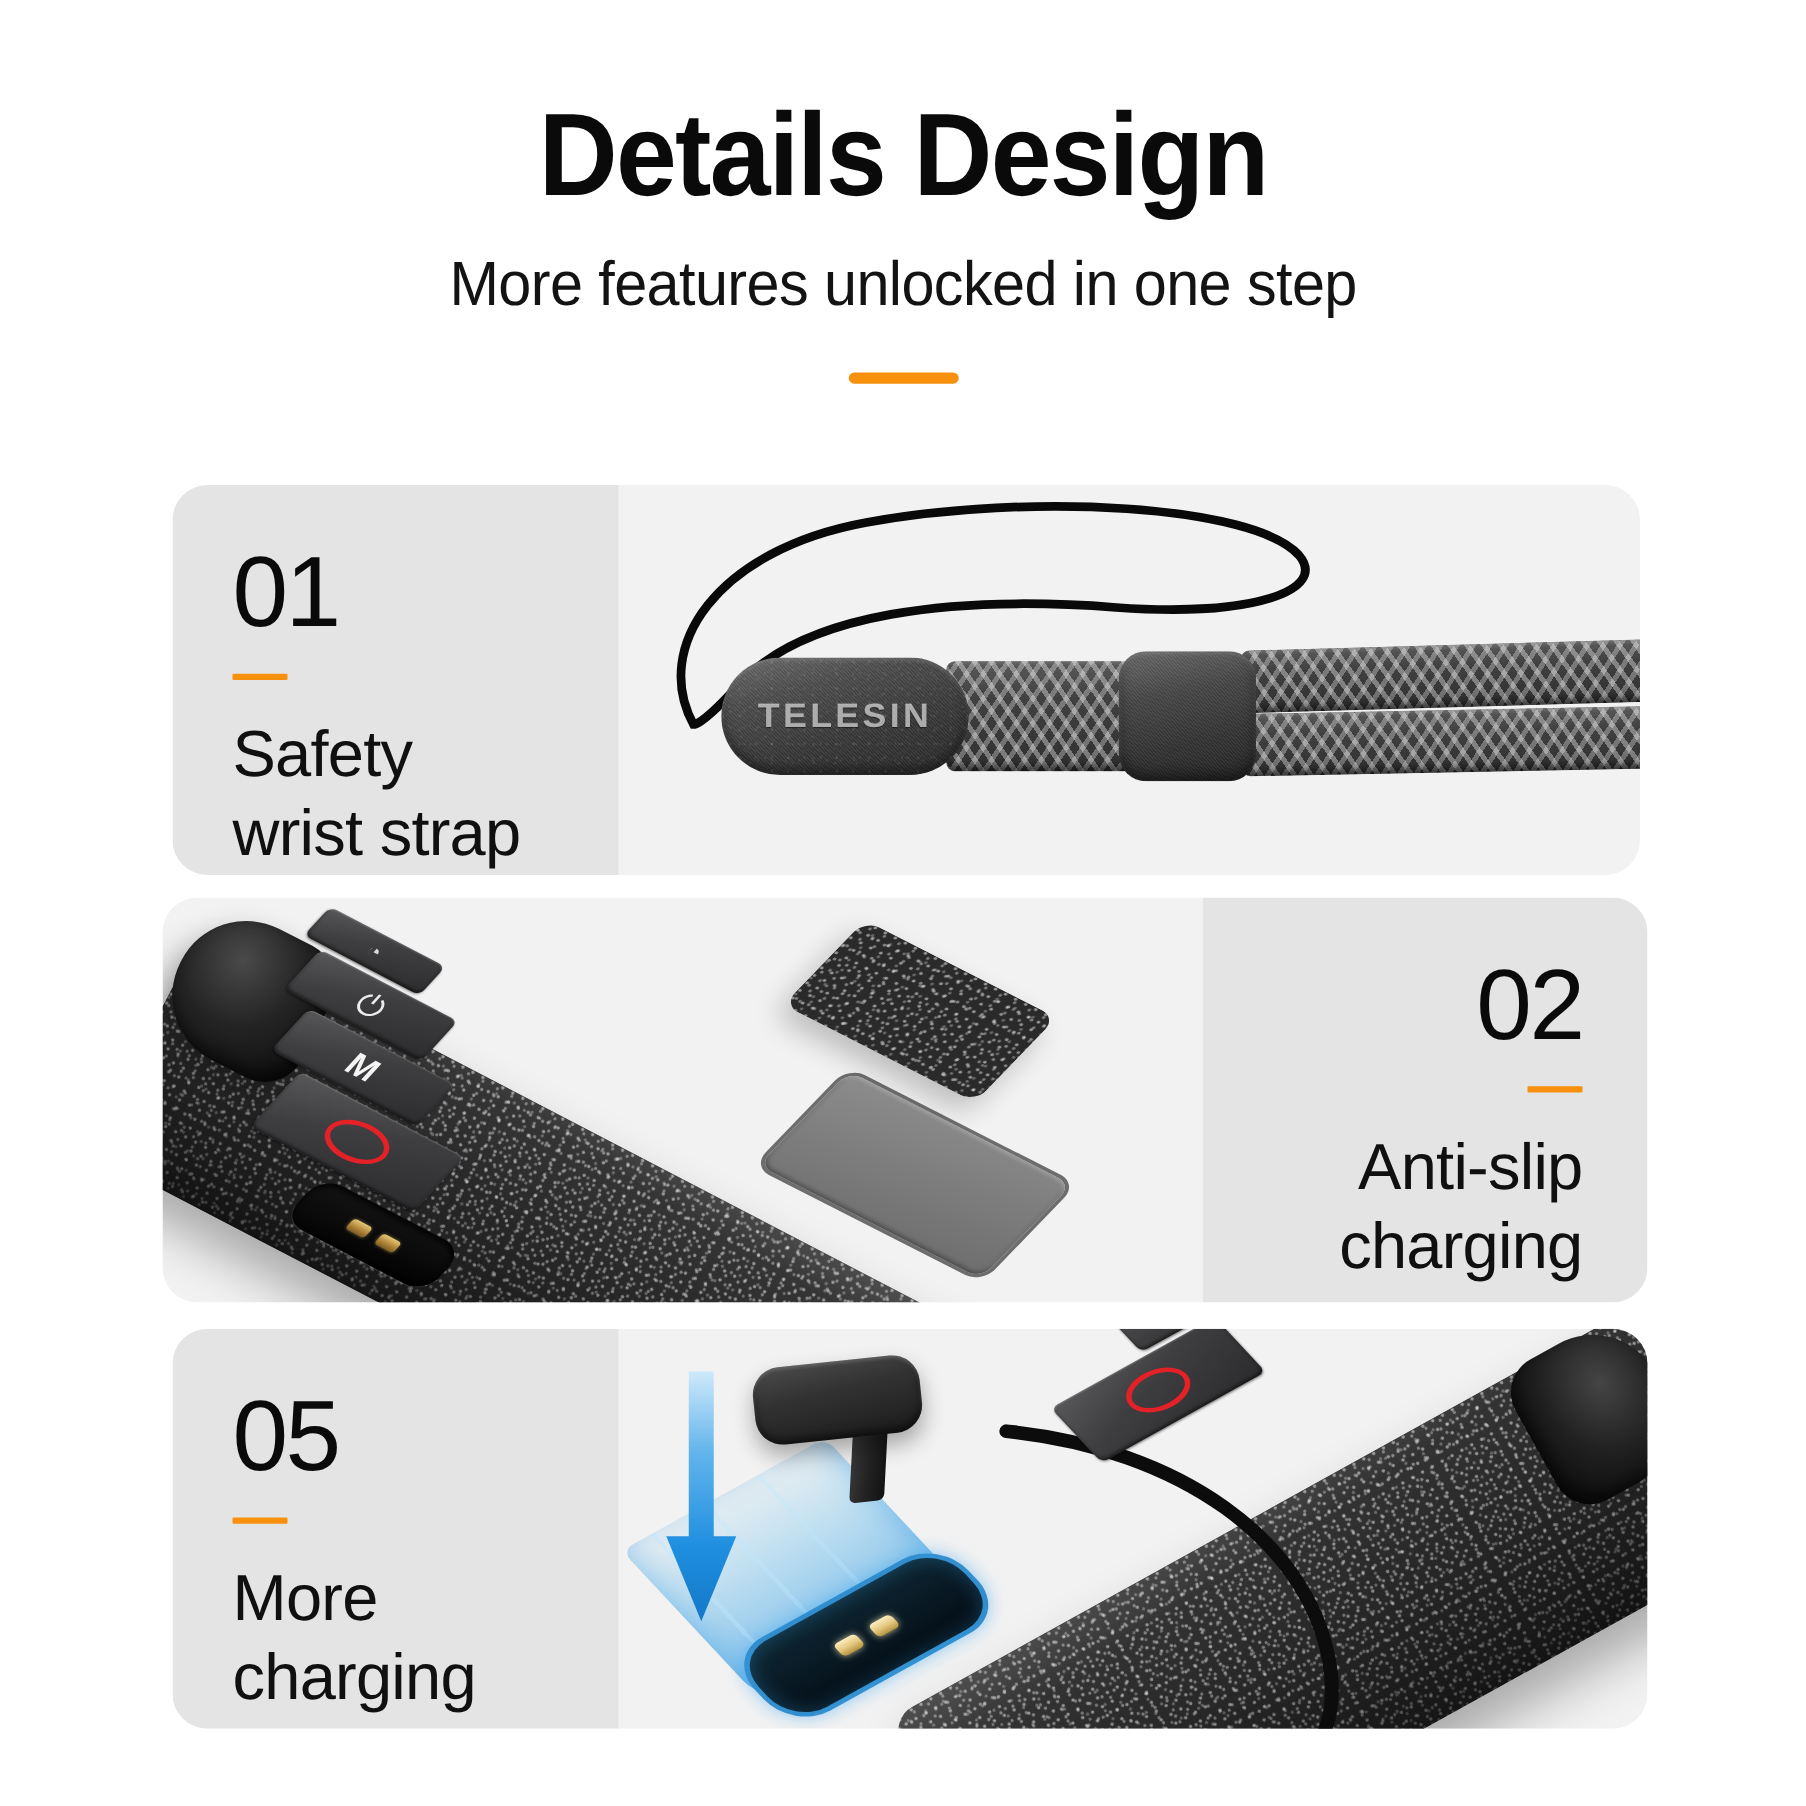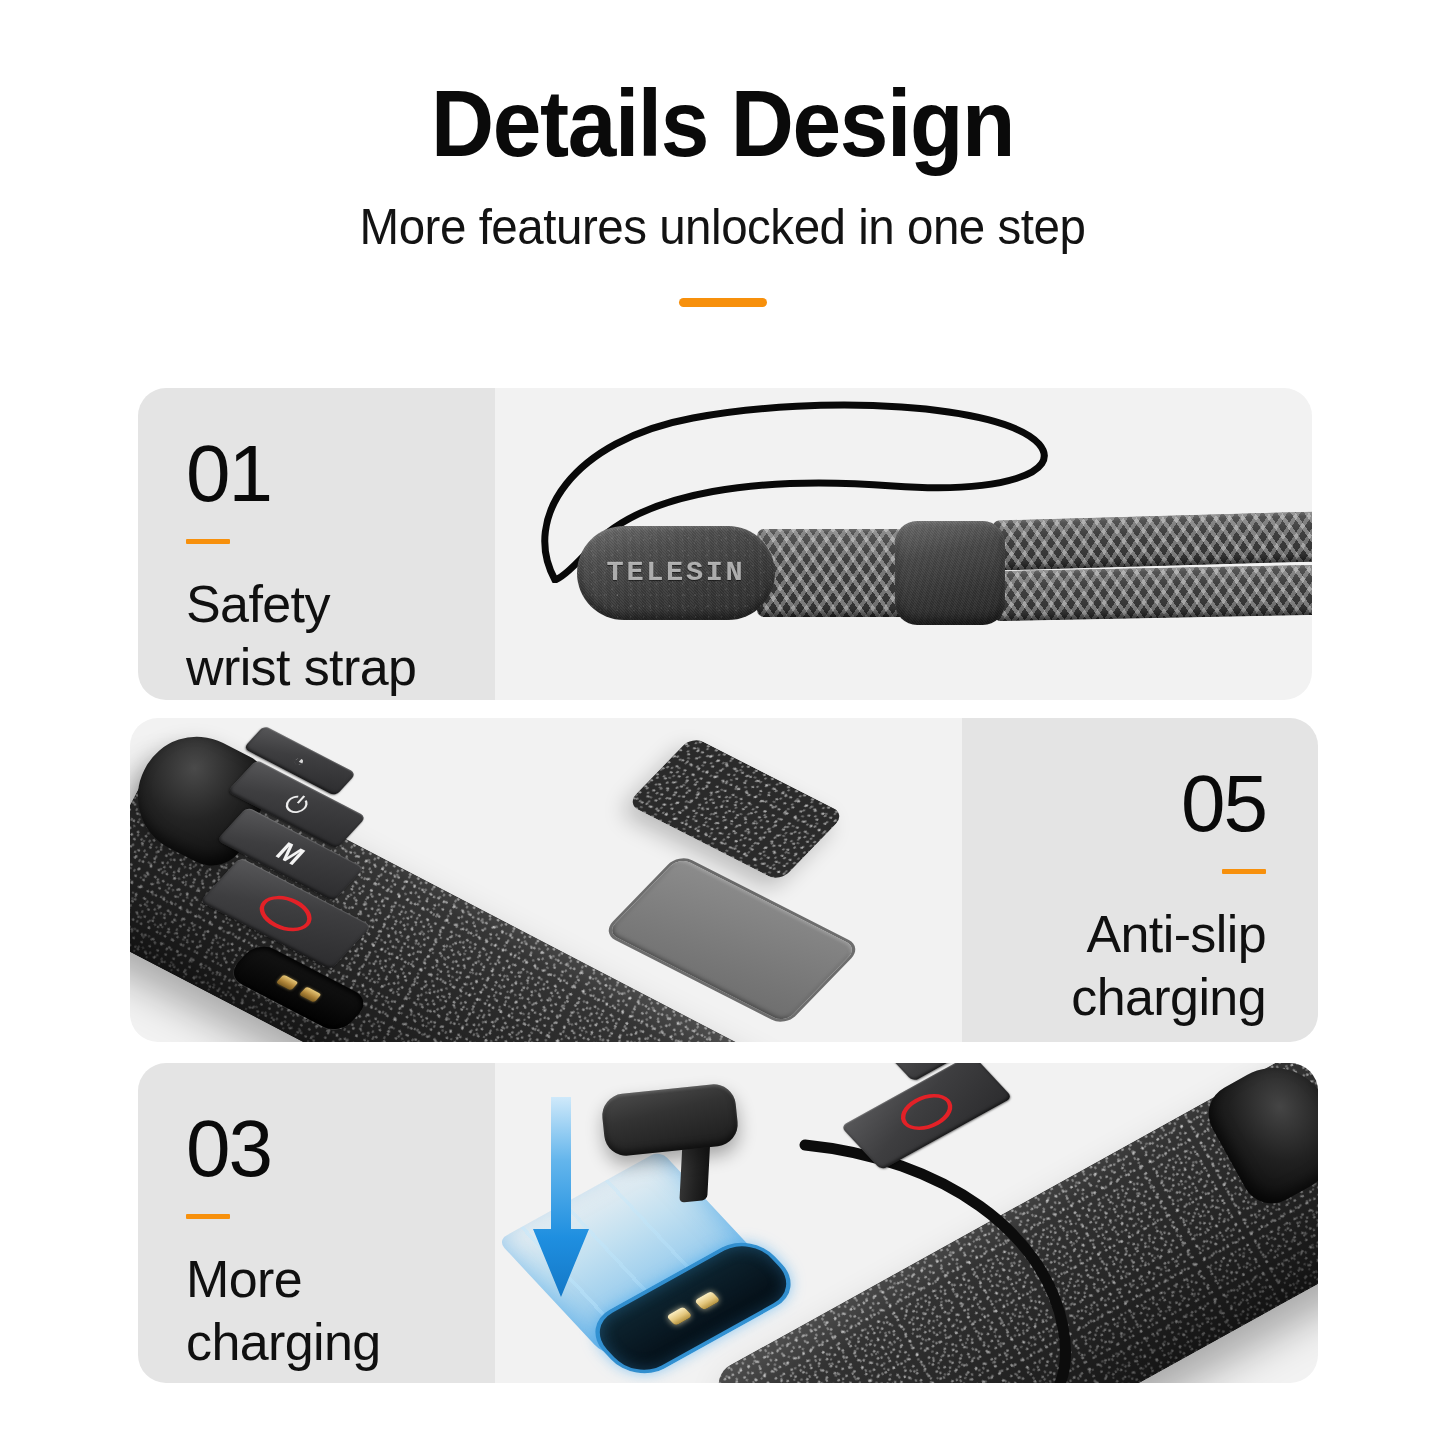--- a/index.html
+++ b/index.html
@@ -117,21 +117,21 @@
   .photo-panel {
     position: relative;
     flex: 1 1 auto;
     background: #F2F2F2;
     overflow: hidden;
   }
 
   
   
   
-  .strap-stage { position: absolute; inset: 0; font-family: Liberation Mono, monospace; }
+  .strap-stage { position: absolute; inset: 0; }
 
   .strap-cord-loop {
     position: absolute;
     left: 38px; top: 10px;
     width: 520px; height: 185px;
   }
 
   .strap-endcap {
     position: absolute;
     left: 82px; top: 138px;
@@ -486,21 +486,21 @@
         </div>
       </div>
 
     </div>
   </div>
 
   <div class="card" id="card-02">
     <div class="card-inner reverse">
 
       <div class="text-panel align-right">
-        <div class="card-number">05</div>
+        <div class="card-number">02</div>
         <div class="num-rule"></div>
         <div class="card-label">Anti-slip
 charging</div>
       </div>
 
       <div class="photo-panel">
         <div class="dev2-stage">
 
           <div class="dev2-body grip-texture"></div>
           <div class="dev2-cap"></div>
@@ -530,21 +530,21 @@
         </div>
       </div>
 
     </div>
   </div>
 
   <div class="card" id="card-03">
     <div class="card-inner">
 
       <div class="text-panel">
-        <div class="card-number">03</div>
+        <div class="card-number">05</div>
         <div class="num-rule"></div>
         <div class="card-label">More
 charging</div>
       </div>
 
       <div class="photo-panel">
         <div class="dev3-stage">
 
           <div class="dev3-body grip-texture"></div>
           <div class="dev3-cap"></div>

